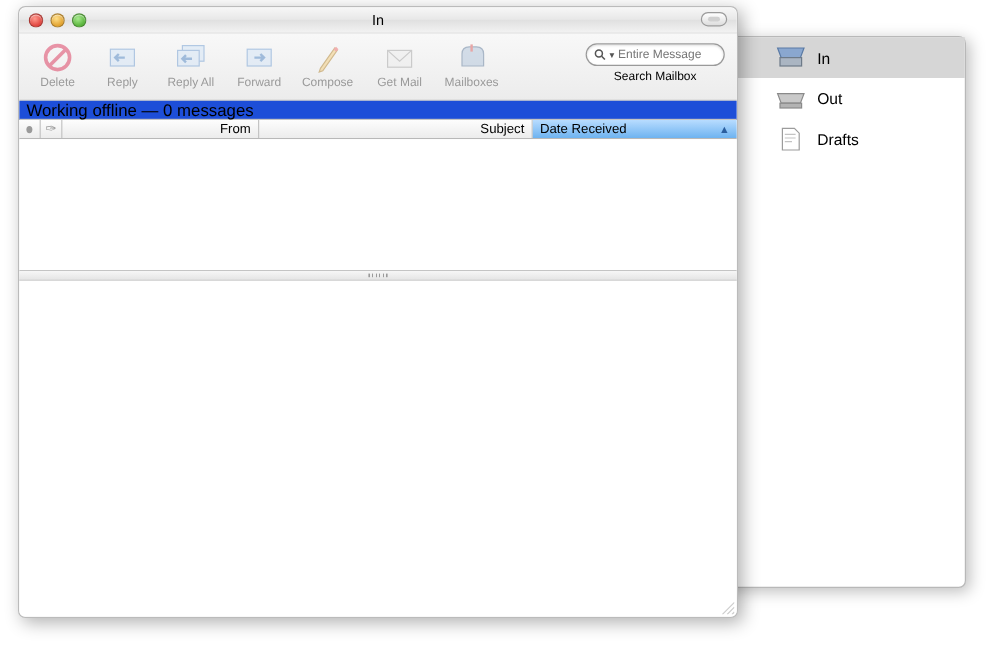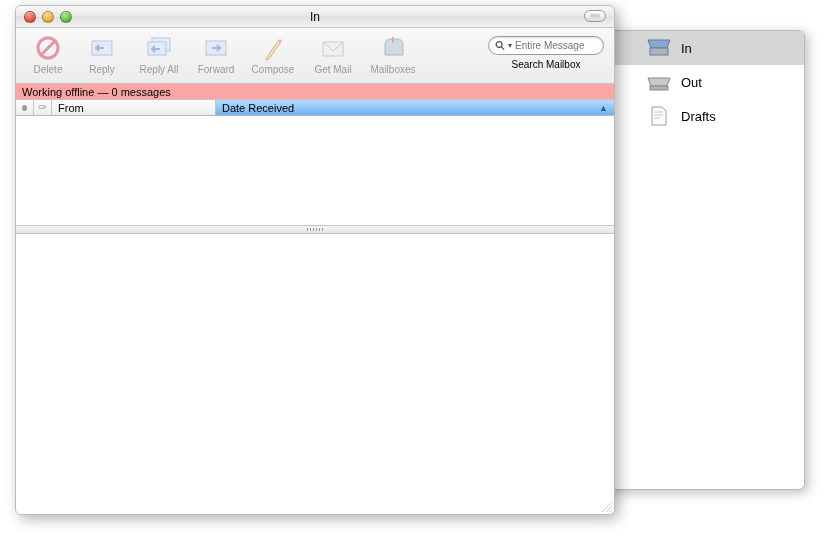--- a/index.html
+++ b/index.html
@@ -168,23 +168,23 @@
     background: transparent;
   }
   .search-label {
     font-size: 10px;
     color: #000;
   }
 
   
   .status-bar {
     height: 16px;
-    background: #fca5a5;
+    background: #1d4ed8;
     border-bottom: 1px solid #c4c4c4;
-    font-size: 11px;
+    font-size: 14px;
     color: #000;
     padding: 0 6px;
     display: flex;
     align-items: center;
   }
 
   
   .col-headers {
     height: 16px;
     background: linear-gradient(#fdfdfd,#ececec);
@@ -192,20 +192,21 @@
     display: flex;
     font-size: 11px;
     color: #000;
   }
   .col {
     border-right: 1px solid #c4c4c4;
     padding: 0 6px;
     display: flex;
     align-items: center;
     height: 100%;
+    justify-content: flex-end;
   }
   .col.sort {
     background: linear-gradient(#b8dcff,#6eb3f0);
     color: #000;
     justify-content: space-between;
   }
   .col.sort .arrow {
     font-size: 9px;
     color: #2b5e9e;
   }
@@ -398,20 +399,23 @@
   <div class="col-headers">
     <div class="col col-dot">
       <span class="dot"></span>
     </div>
     <div class="col col-reply">
       <span class="speech">✑</span>
     </div>
     <div class="col col-from">
       <span>From</span>
     </div>
+    <div class="col col-subj">
+      <span>Subject</span>
+    </div>
     <div class="col col-date sort">
       <span>Date Received</span>
       <span class="arrow">▲</span>
     </div>
   </div>
 
   <div class="list-area"></div>
 
   <div class="splitter">
     <div class="splitter-grip"></div>

